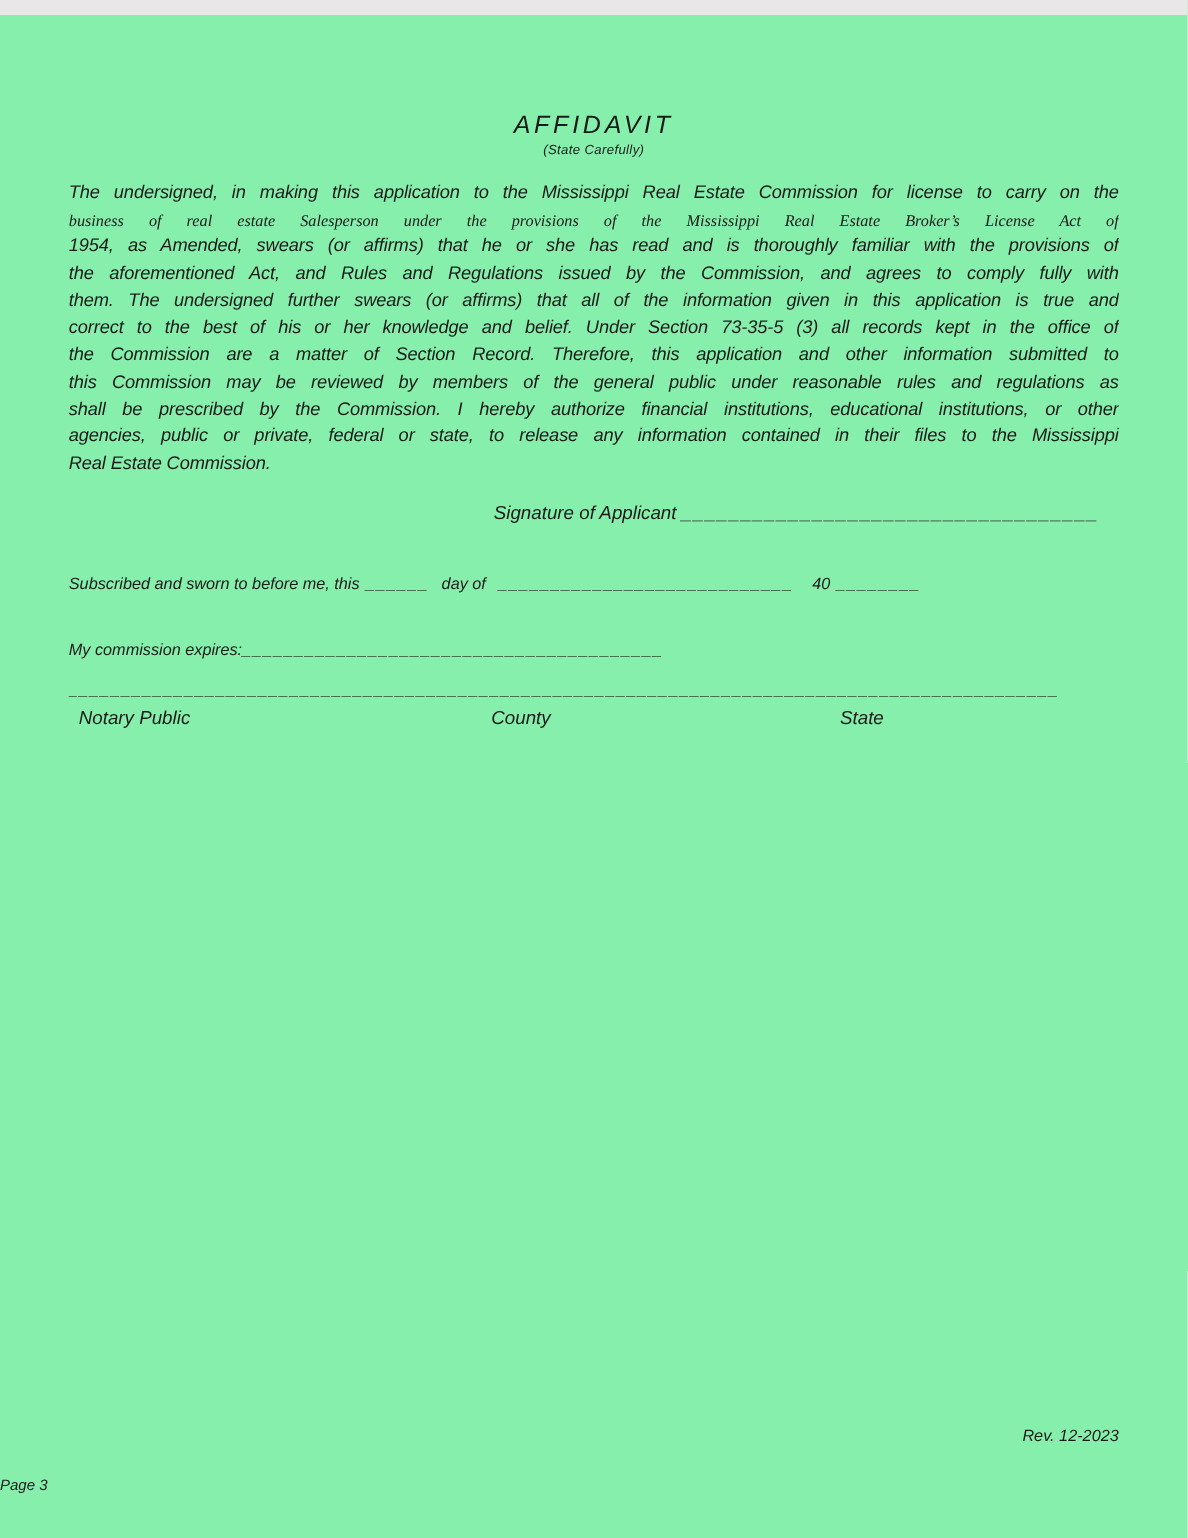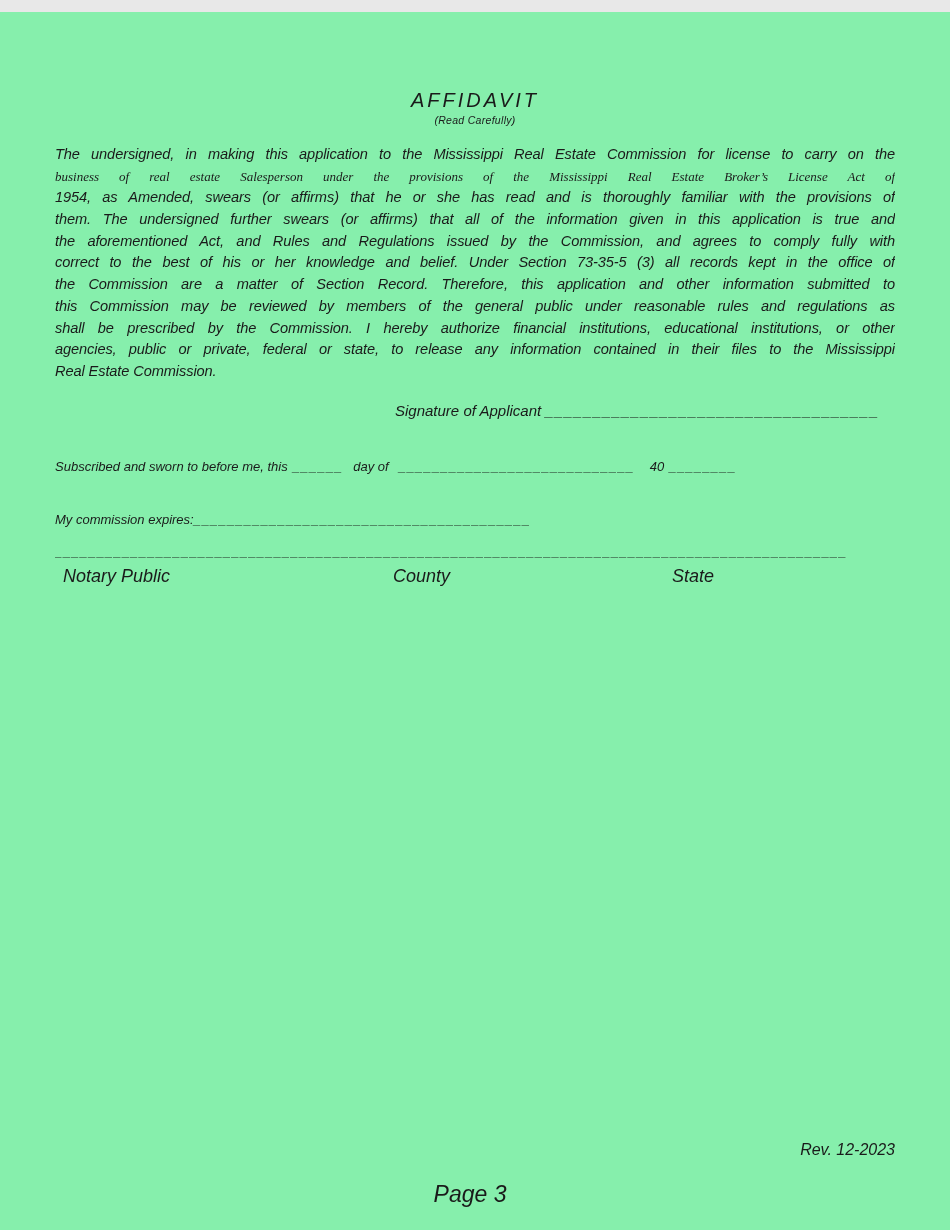--- a/index.html
+++ b/index.html
@@ -82,53 +82,53 @@
     font-size: 13px;
     line-height: 16px;
     white-space: nowrap;
     overflow: hidden;
   }
   .notary-labels {
     position: absolute;
     top: 554px; left: 55px;
     width: 840px;
     height: 20px;
-    font-size: 18px;
+    font-size: 15px;
     text-align: right;
   }
   .notary-labels span { position: absolute; top: 0; }
   .lbl-notary { left: 8px; }
   .lbl-county { left: 338px; }
   .lbl-state  { left: 617px; }
   .page-number {
     position: absolute;
     top: 1169px; left: 0; right: 10px;
-    text-align: center;
-    font-size: 23px;
+    text-align: left;
+    font-size: 12px;
   }
   .revision {
     position: absolute;
     top: 1129px; right: 55px;
-    font-size: 16px;
+    font-size: 13px;
   }
 </style>
 </head>
 <body>
 
 <div class="page">
 
   <div class="doc-title">AFFIDAVIT</div>
-  <div class="doc-subtitle">(Read Carefully)</div>
+  <div class="doc-subtitle">(State Carefully)</div>
 
   <div class="body-text">
     <div class="jline">The undersigned, in making this application to the Mississippi Real Estate Commission for license to carry on the</div>
     <div class="jline serif">business of real estate Salesperson under the provisions of the Mississippi Real Estate Broker’s License Act of</div>
     <div class="jline">1954, as Amended, swears (or affirms) that he or she has read and is thoroughly familiar with the provisions of</div>
+    <div class="jline">the aforementioned Act, and Rules and Regulations issued by the Commission, and agrees to comply fully with</div>
     <div class="jline">them.  The undersigned further swears (or affirms) that all of the information given in this application is true and</div>
-    <div class="jline">the aforementioned Act, and Rules and Regulations issued by the Commission, and agrees to comply fully with</div>
     <div class="jline">correct to the best of his or her knowledge and belief. Under Section 73-35-5 (3) all records kept in the office of</div>
     <div class="jline">the Commission are a matter of  Section Record. Therefore, this application and other information submitted to</div>
     <div class="jline">this Commission may be reviewed by members of the general public under reasonable rules and regulations as</div>
     <div class="jline">shall be prescribed by the Commission. I hereby authorize financial institutions, educational institutions, or other</div>
     <div class="jline">agencies, public or private, federal or state, to release any information contained in their files to the Mississippi</div>
     <div class="jline last">Real Estate Commission.</div>
   </div>
 
   <div class="sig-row">
     <span>Signature of Applicant</span><span class="uline">___________________________________</span>

